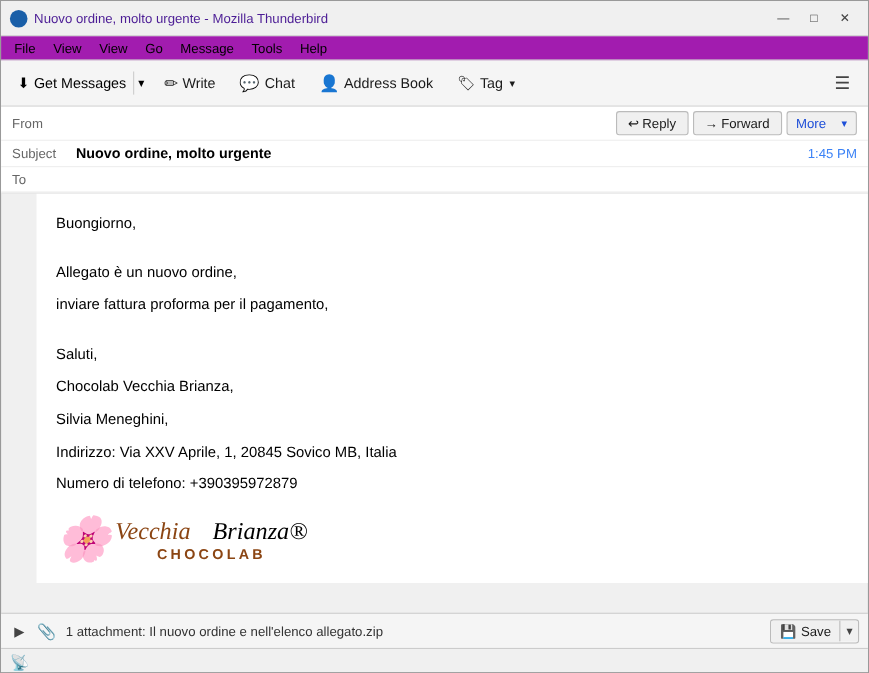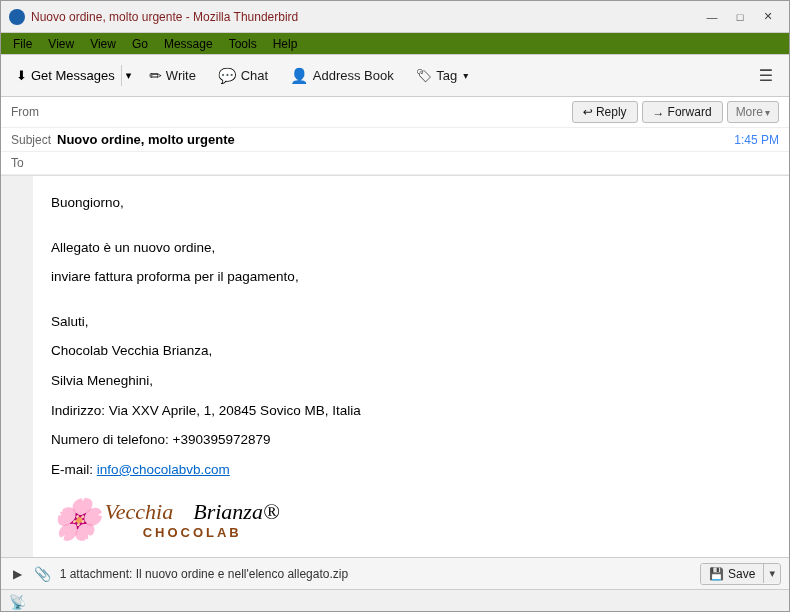--- a/index.html
+++ b/index.html
@@ -27,42 +27,42 @@
       width: 16px;
       height: 16px;
       margin-right: 6px;
       background: #1a5fa8;
       border-radius: 50%;
       display: inline-block;
     }
     .title-bar-text {
       flex: 1;
       font-size: 12px;
-      color: #7f1d1d;
+      color: #4c1d95;
     }
     .title-bar-controls {
       display: flex;
       gap: 2px;
     }
     .title-btn {
       width: 26px;
       height: 20px;
       background: transparent;
       border: none;
       cursor: pointer;
       display: flex;
       align-items: center;
       justify-content: center;
       font-size: 11px;
       color: #444;
     }
 
     
     .menu-bar {
-      background: #4d7c0f;
+      background: #a21caf;
       height: 22px;
       display: flex;
       align-items: center;
       padding: 0 4px;
       border-bottom: 1px solid #ccc;
     }
     .menu-item {
       padding: 2px 8px;
       font-size: 12px;
       cursor: pointer;
@@ -171,35 +171,36 @@
       background: #f0f0f0;
       border: 1px solid #bbb;
       border-radius: 3px;
       cursor: pointer;
       font-size: 12px;
       color: #1a1a1a;
     }
     .more-btn {
       display: flex;
       align-items: center;
-      gap: 2px;
+      gap: 14px;
       padding: 3px 8px;
       background: #f0f0f0;
       border: 1px solid #bbb;
       border-radius: 3px;
       cursor: pointer;
       font-size: 12px;
-      color: #737373;
+      color: #1d4ed8;
     }
 
     .email-subject-row {
       display: flex;
       align-items: center;
       padding: 4px 10px;
       border-bottom: 1px solid #eee;
+      gap: 12px;
     }
     .subject-label {
       font-size: 12px;
       color: #666;
       margin-right: 6px;
     }
     .subject-text {
       font-size: 13px;
       font-weight: bold;
       flex: 1;
@@ -460,23 +461,20 @@
       <p class="email-line">Buongiorno,</p>
       <br>
       <p class="email-line">Allegato è un nuovo ordine,</p>
       <p class="email-line">inviare fattura proforma per il pagamento,</p>
       <br>
       <p class="email-line">Saluti,</p>
       <p class="email-line">Chocolab Vecchia Brianza,</p>
       <p class="email-line">Silvia Meneghini,</p>
       <p class="email-line">Indirizzo: Via XXV Aprile, 1, 20845 Sovico MB, Italia</p>
       <p class="email-line">Numero di telefono: +390395972879</p>
-      <p class="email-line">
-        <span>E-mail: </span><a class="email-link">info@chocolabvb.com</a>
-      </p>
 
       
       <div class="signature-logo">
         <span class="logo-flourish" style="font-size:40px; font-family: Georgia, serif; color: #8B4513;">🌸</span>
         <div style="display:flex; flex-direction:column; margin-left:4px;">
           <div style="display:flex; align-items:baseline; gap:20px;">
             <span style="font-size:22px; font-style:italic; font-family:Georgia,serif; color:#8B4513;">Vecchia</span>
             <span style="font-size:22px; font-style:italic; font-family:Georgia,serif; color:#000000;">Brianza®</span>
           </div>
           <span style="font-size:13px; font-weight:bold; letter-spacing:3px; color:#8B4513; text-align:center;">CHOCOLAB</span>

